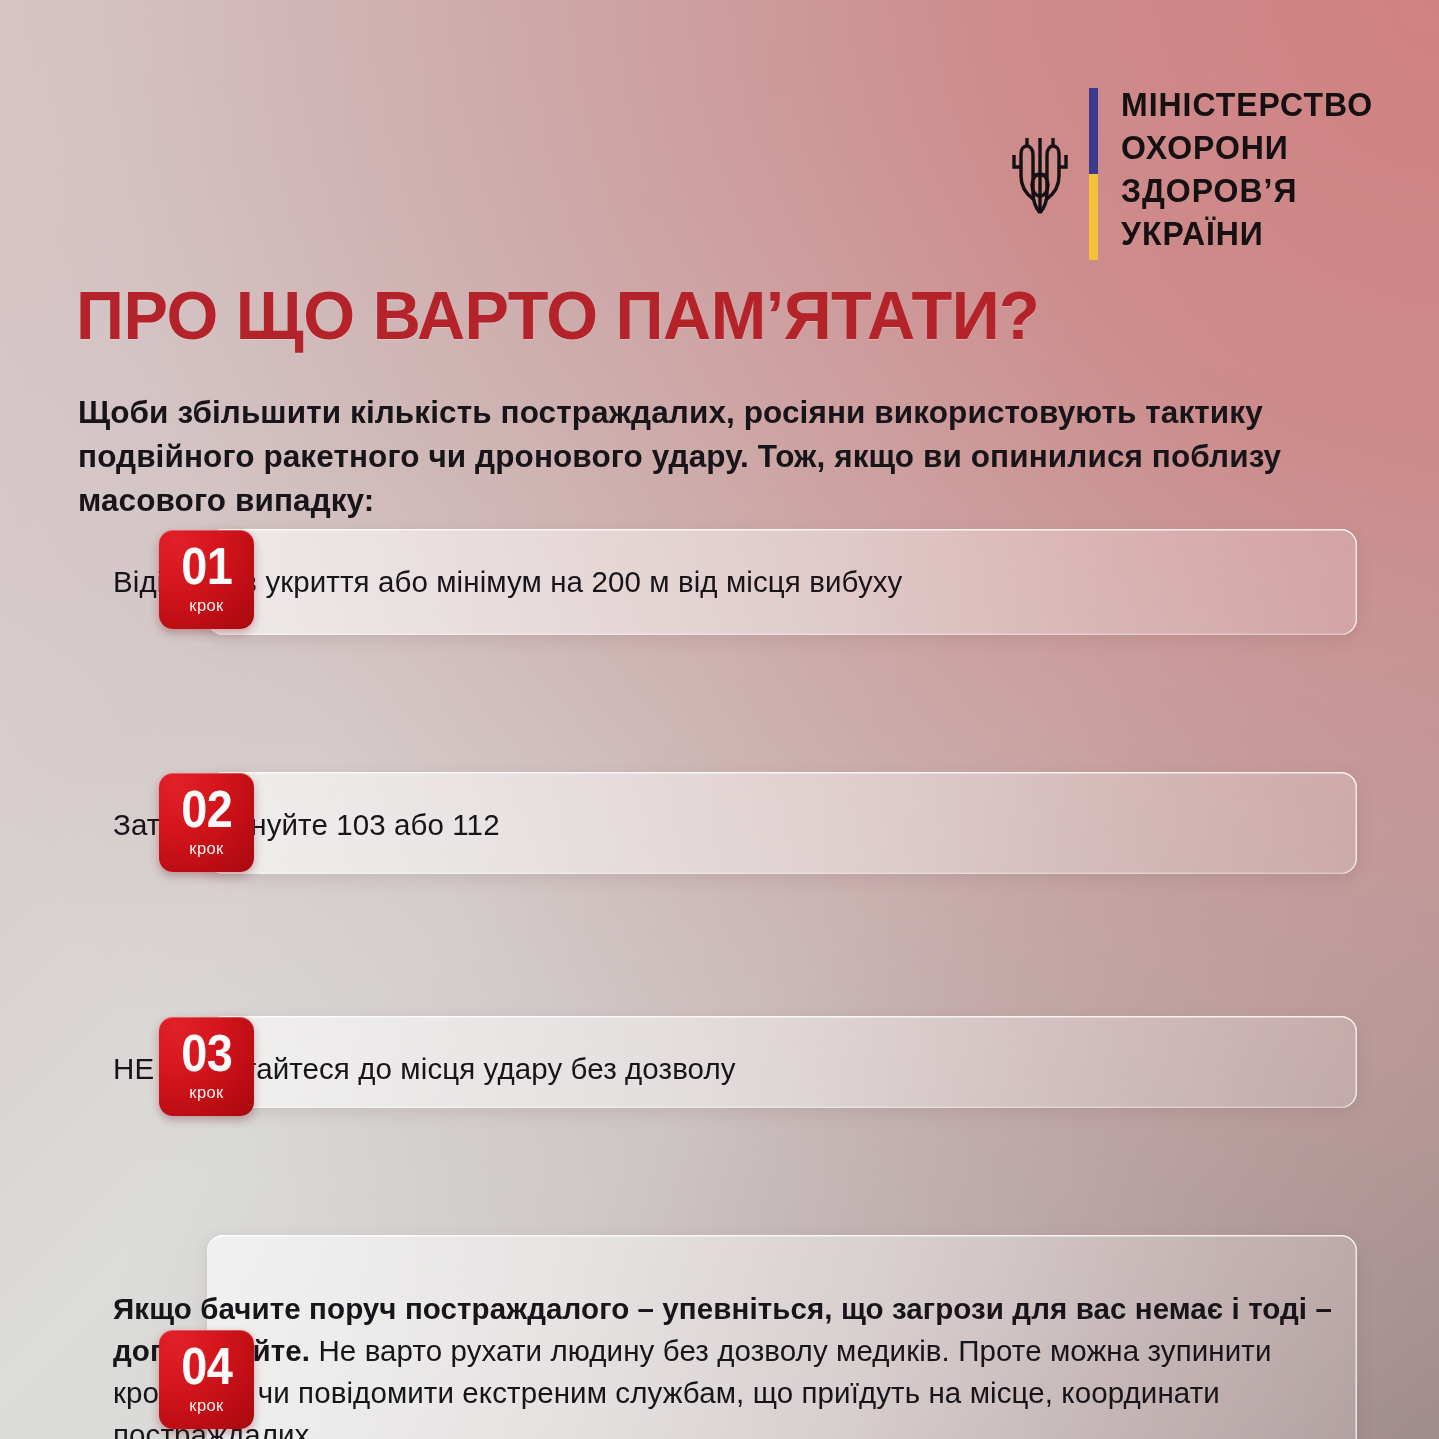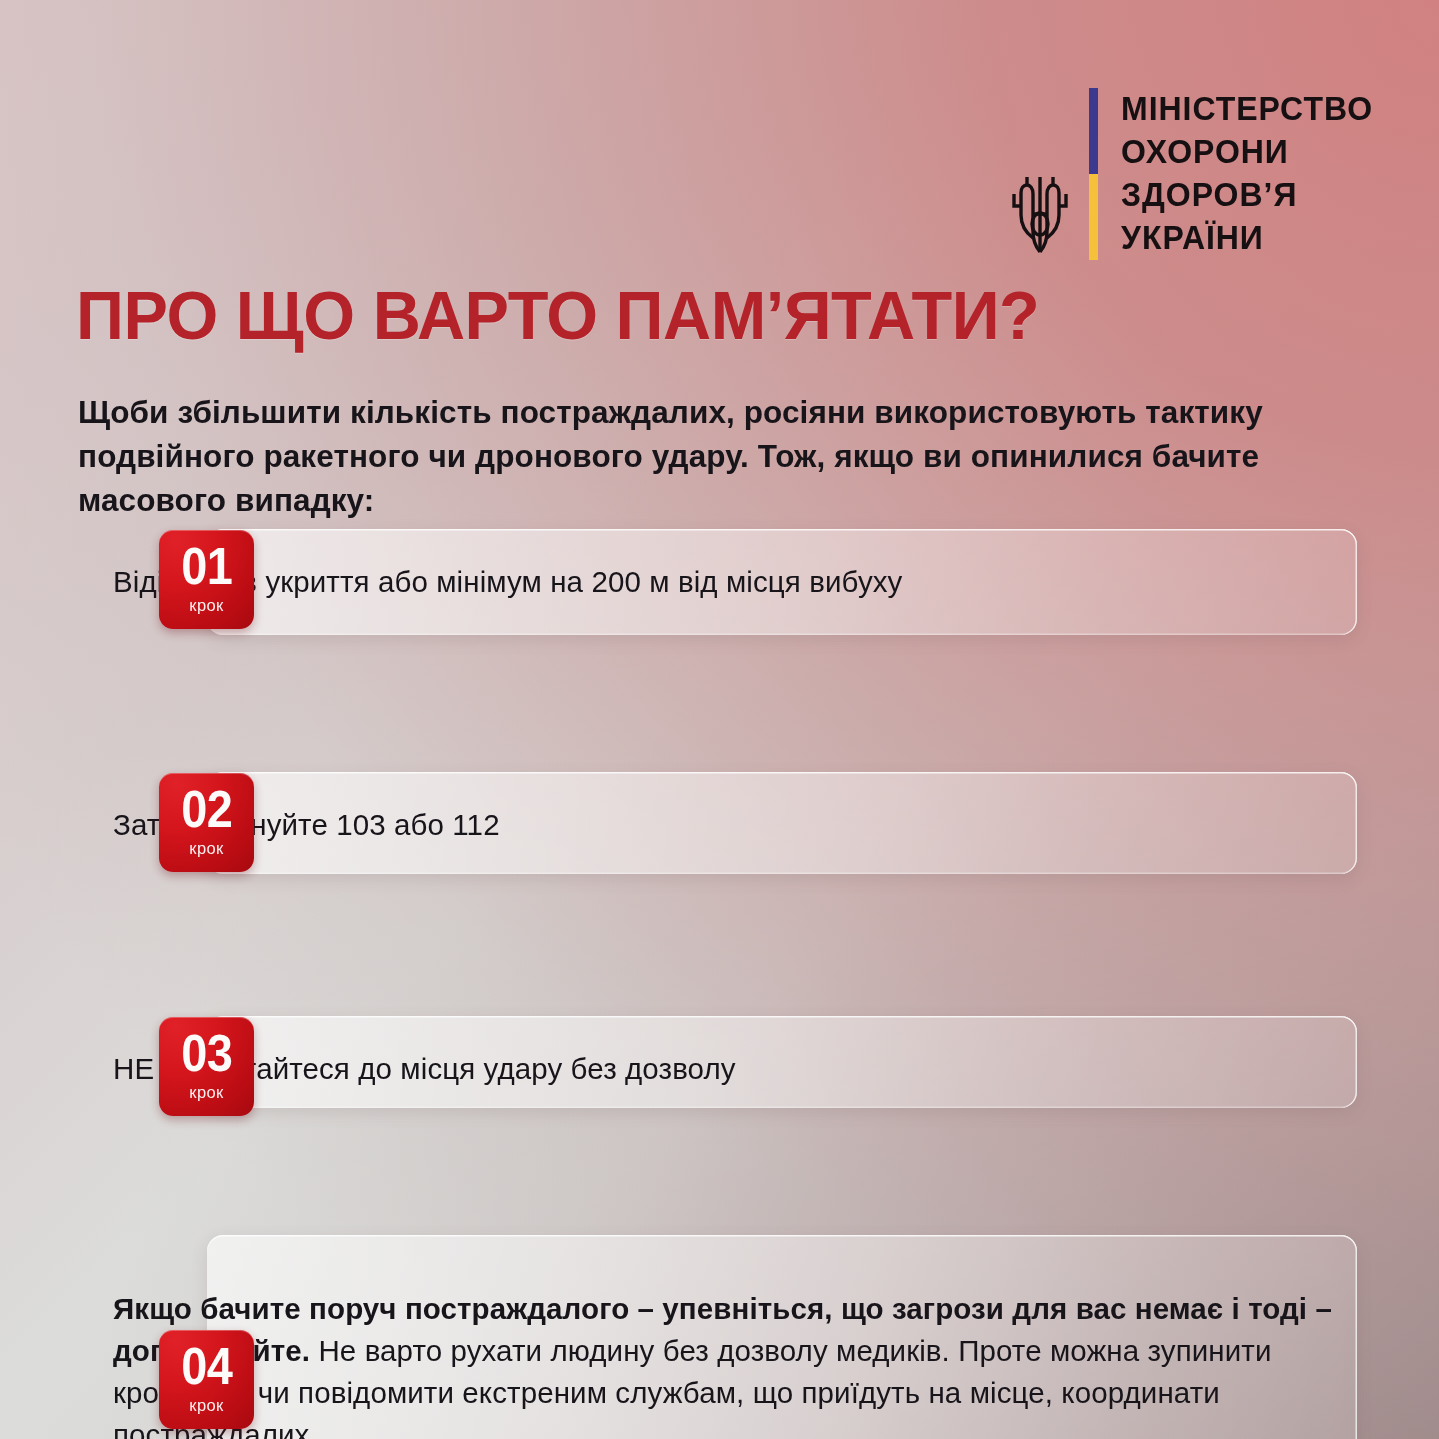--- a/index.html
+++ b/index.html
@@ -52,21 +52,21 @@
     font-size:37px;
     letter-spacing:2.0px;
     color:#161012;
     transform:scaleX(0.96);
     white-space:nowrap;
   }
 
   
   #logo {
     position:absolute; right:58px; top:80px;
-    display:flex; align-items:flex-end; gap:0px;
+    display:flex; align-items:center; gap:0px;
   }
   #logo .tryzub { width:58px; height:92px; margin-top:10px; }
   #logo .divider {
     width:9px; height:172px; margin:8px 23px 0 20px;
     background:linear-gradient(#3b3a8f 0%, #3b3a8f 50%, #f5c13a 50%, #f5c13a 100%);
   }
   #logo .lines {
     display:flex; flex-direction:column;
     font-family:"Liberation Sans Narrow","Liberation Sans", sans-serif;
     font-weight:bold;
@@ -208,21 +208,21 @@
     <span class="lines">
       <span>МІНІСТЕРСТВО</span>
       <span>ОХОРОНИ</span>
       <span>ЗДОРОВ’Я</span>
       <span>УКРАЇНИ</span>
     </span>
   </div>
 
   <h1 id="headline">ПРО ЩО ВАРТО ПАМ’ЯТАТИ?</h1>
 
-  <p id="intro">Щоби збільшити кількість постраждалих, росіяни використовують тактику подвійного ракетного чи дронового удару. Тож, якщо ви опинилися бачите масового випадку:</p>
+  <p id="intro">Щоби збільшити кількість постраждалих, росіяни використовують тактику подвійного ракетного чи дронового удару. Тож, якщо ви опинилися поблизу масового випадку:</p>
 
   <div id="steps">
 
     <div class="step" id="step-1">
       <div class="card"></div>
       <div class="badge">
         <span class="num">01</span>
         <span class="word">крок</span>
       </div>
       <div class="card-text">

